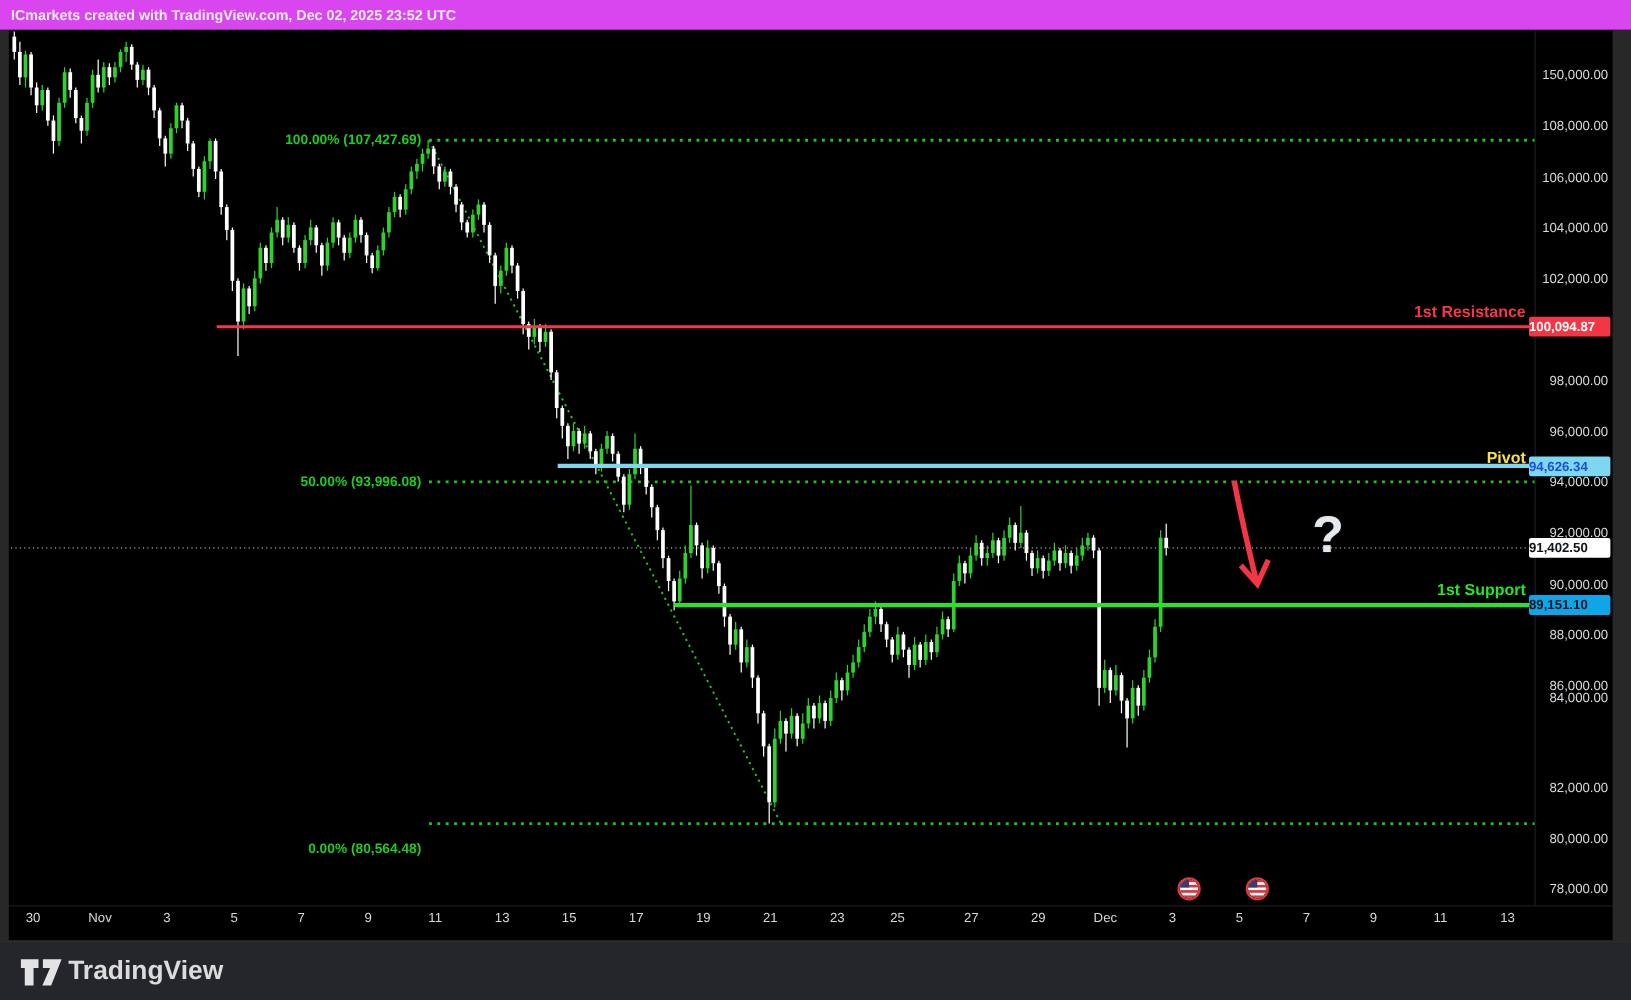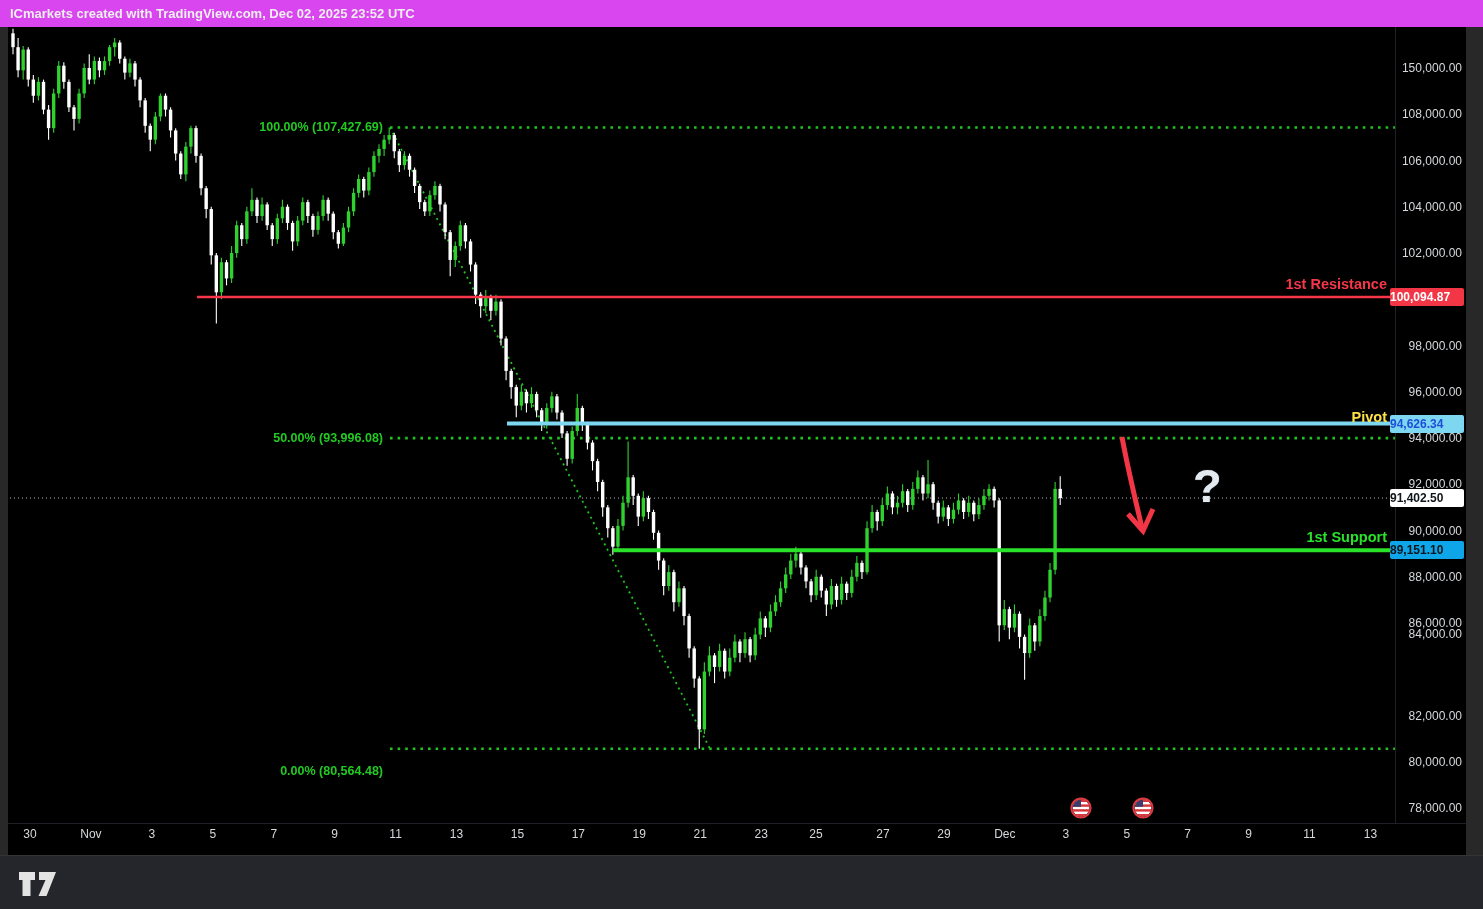--- a/index.html
+++ b/index.html
@@ -552,13 +552,14 @@
     <div class="xtick" style="left: 1248.6px;">9</div>
     <div class="xtick" style="left: 1309.53px;">11</div>
     <div class="xtick" style="left: 1370.46px;">13</div>
   </div>
 
 <div id="footer">
   <svg class="logo" width="40" height="30" viewBox="0 0 40 30">
     <path d="M1 3 h16 v8 h-4.5 v16 h-8 V11 H1 Z" fill="#e3e3e3"></path>
     <path d="M21 3 h17 L28.5 27 h-8 l7 -16 h-6.5 Z" fill="#e3e3e3"></path>
   </svg>
+  <div class="brand">TradingView</div>
 </div>
 
 </body></html>

